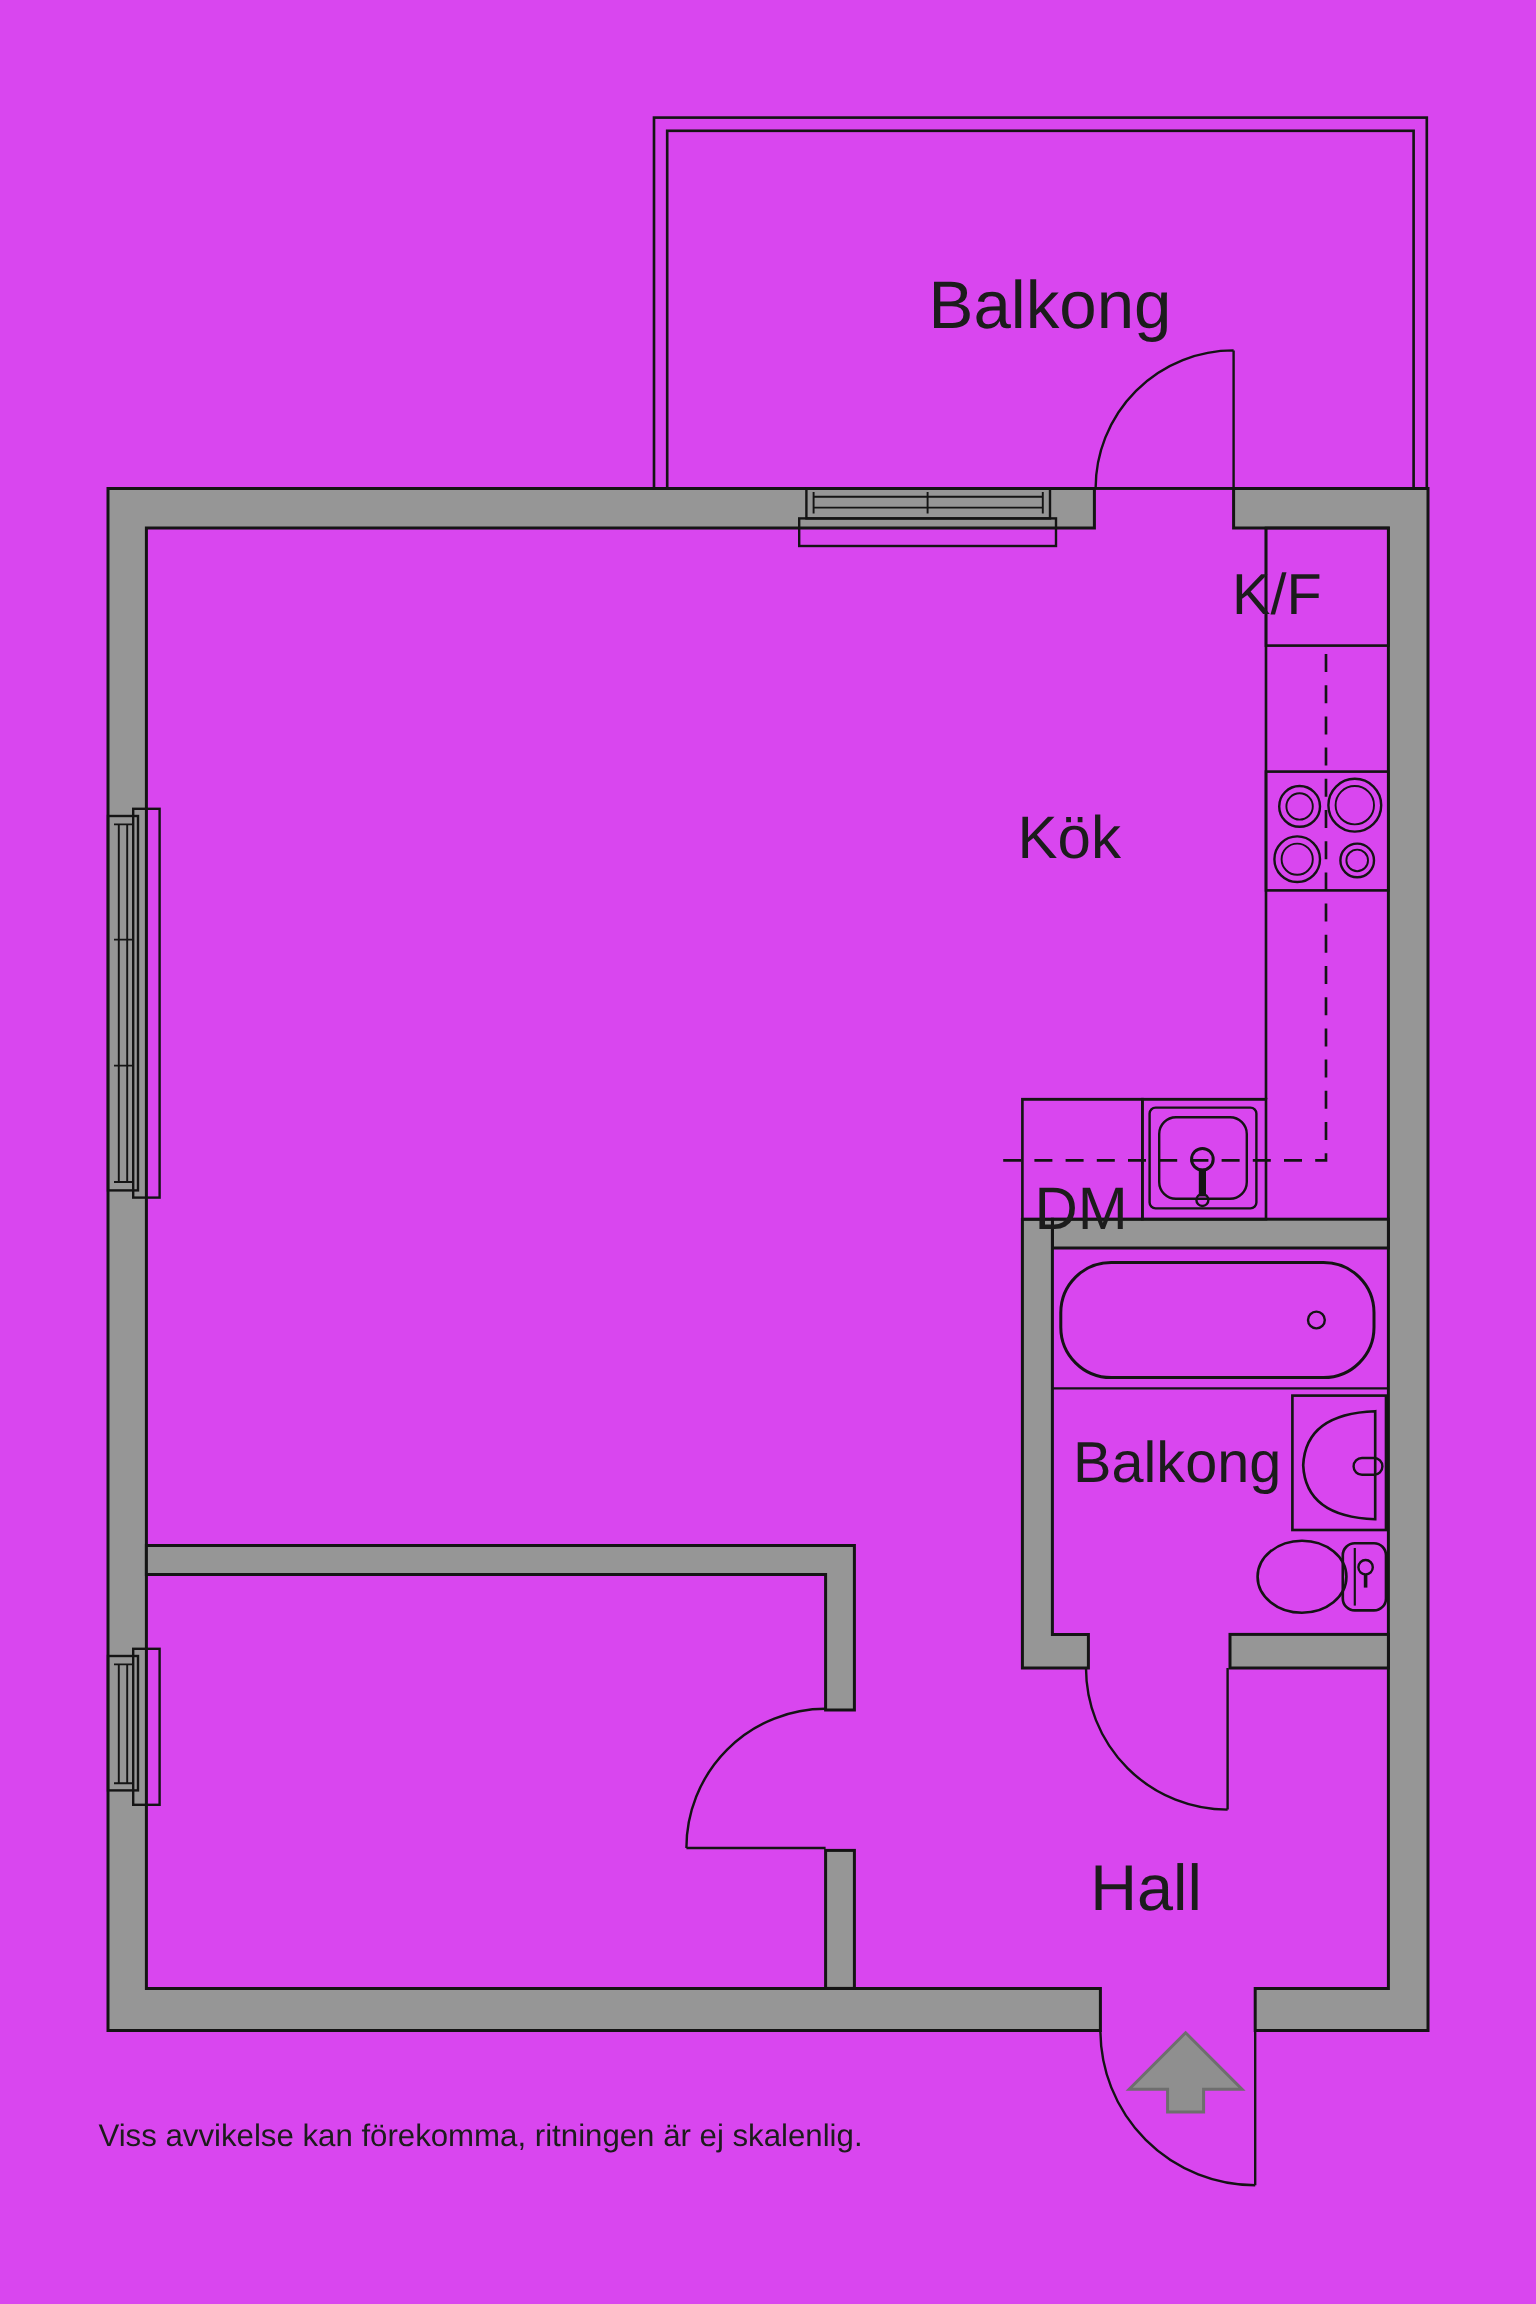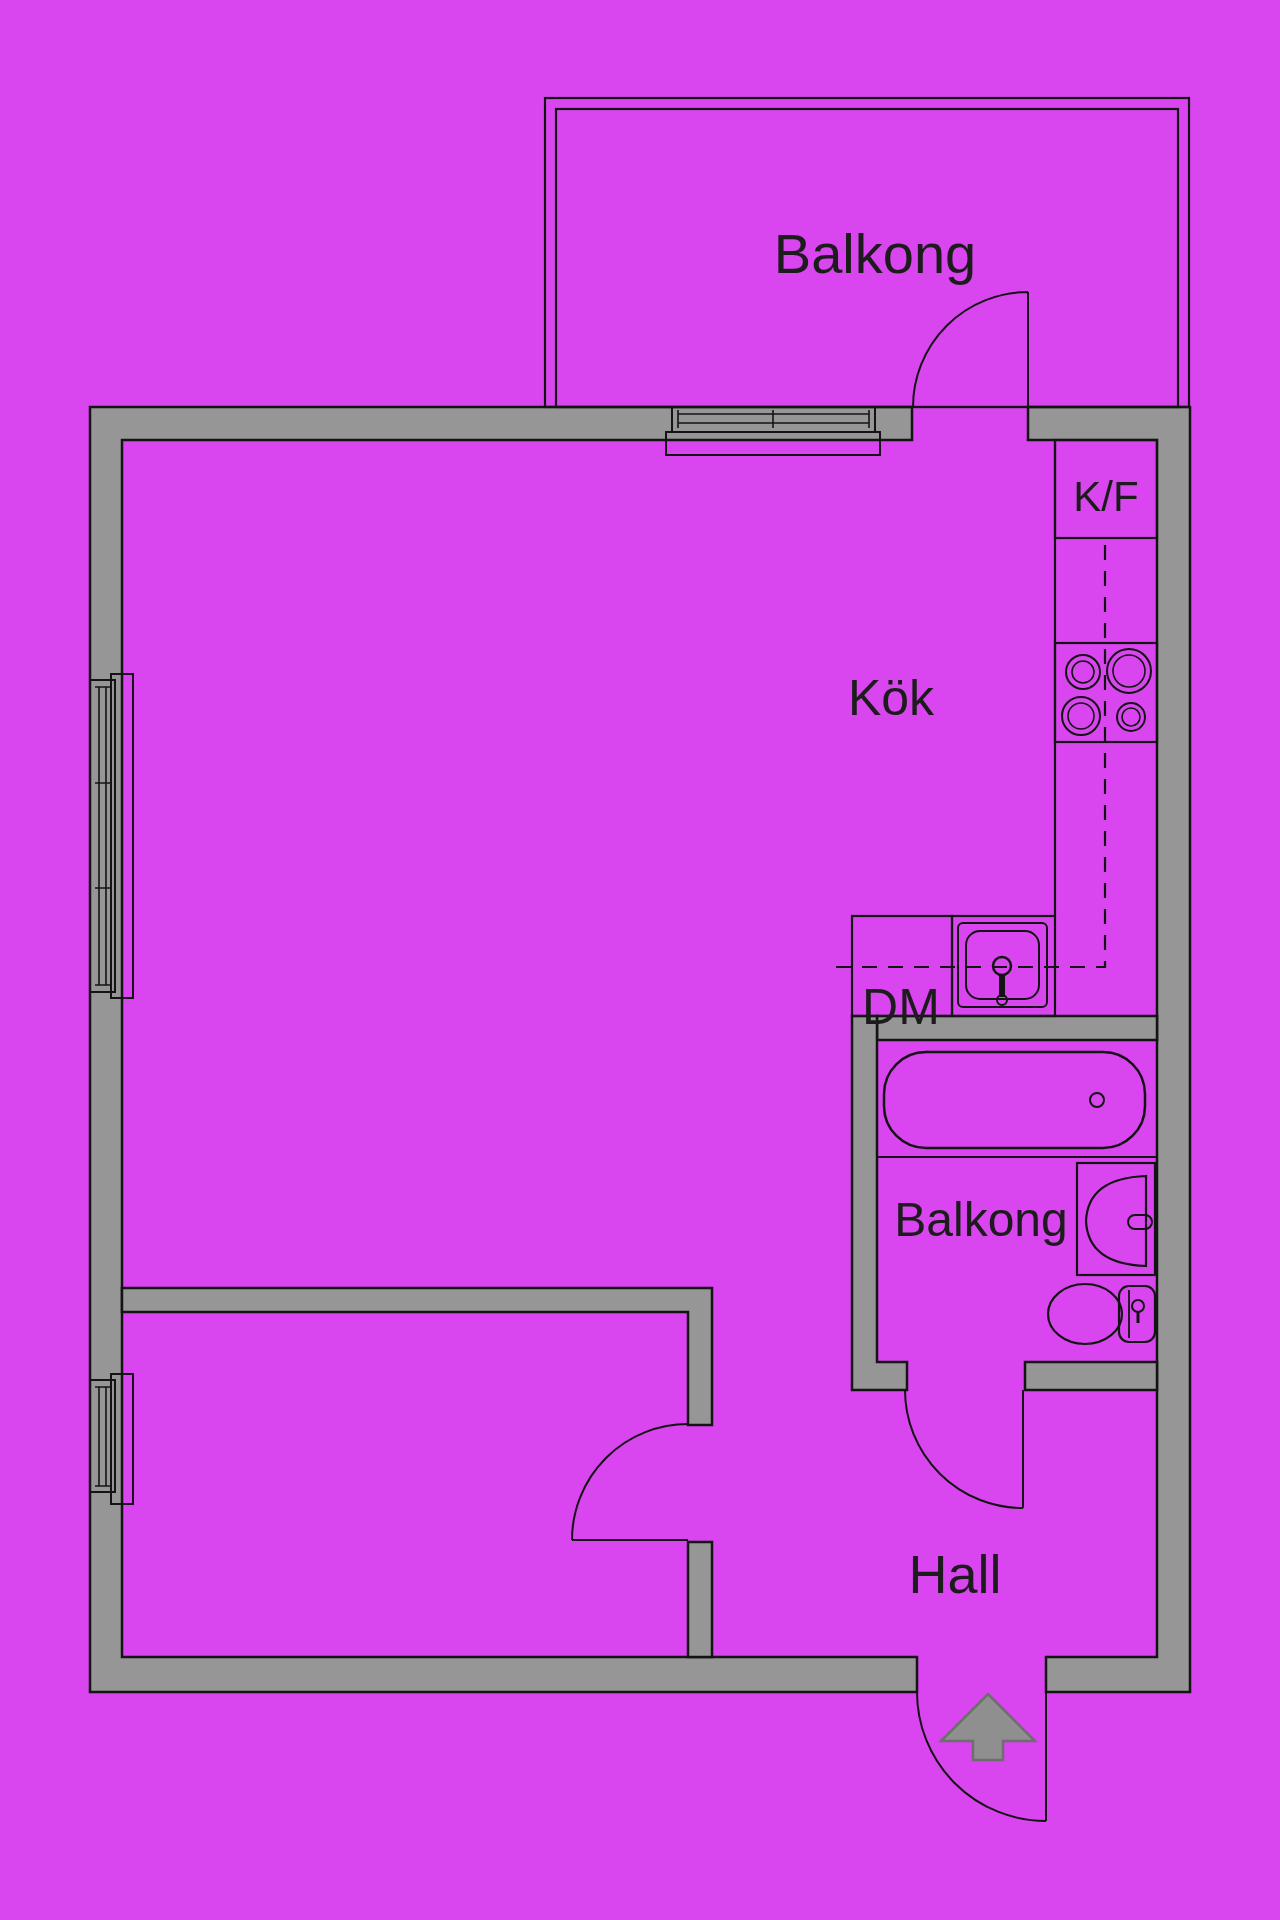--- a/index.html
+++ b/index.html
@@ -119,25 +119,26 @@
       <polygon stroke-width="2.5" stroke="#6e6e6e" points="988,1694 1035,1741 1003,1741 1003,1760 973,1760 973,1741 941,1741" fill="#8f8f8f"></polygon>
     </g>
 
     <g>
       <path class="ln w22" stroke-dasharray="15 11" d="M1105,545 V967 H830"></path>
     </g>
   </svg>
 
   <div class="room-label" style="left:875px;top:254px;font-size:56px;">Balkong</div>
 
-  <div class="room-label" style="left:1106px;top:497px;font-size:42px;">K/F</div>
+  <div class="room-label" style="left:1064px;top:497px;font-size:48px;">K/F</div>
 
   <div class="room-label" style="left:891px;top:698px;font-size:50px;">Kök</div>
 
 
   <div class="room-label" style="left:901px;top:966px;font-size:50px;margin-top:41px;">DM</div>
 
   <div class="room-label" style="left:981px;top:1220px;font-size:48px;">Balkong</div>
 
 
   <div class="room-label" style="left:955px;top:1542px;font-size:54px;margin-top:32px;">Hall</div>
 
+  <div class="disclaimer" style="left:82px;top:1779px;font-size:26px;">Viss avvikelse kan förekomma, ritningen är ej skalenlig.</div>
 </div>
 
 </body></html>

